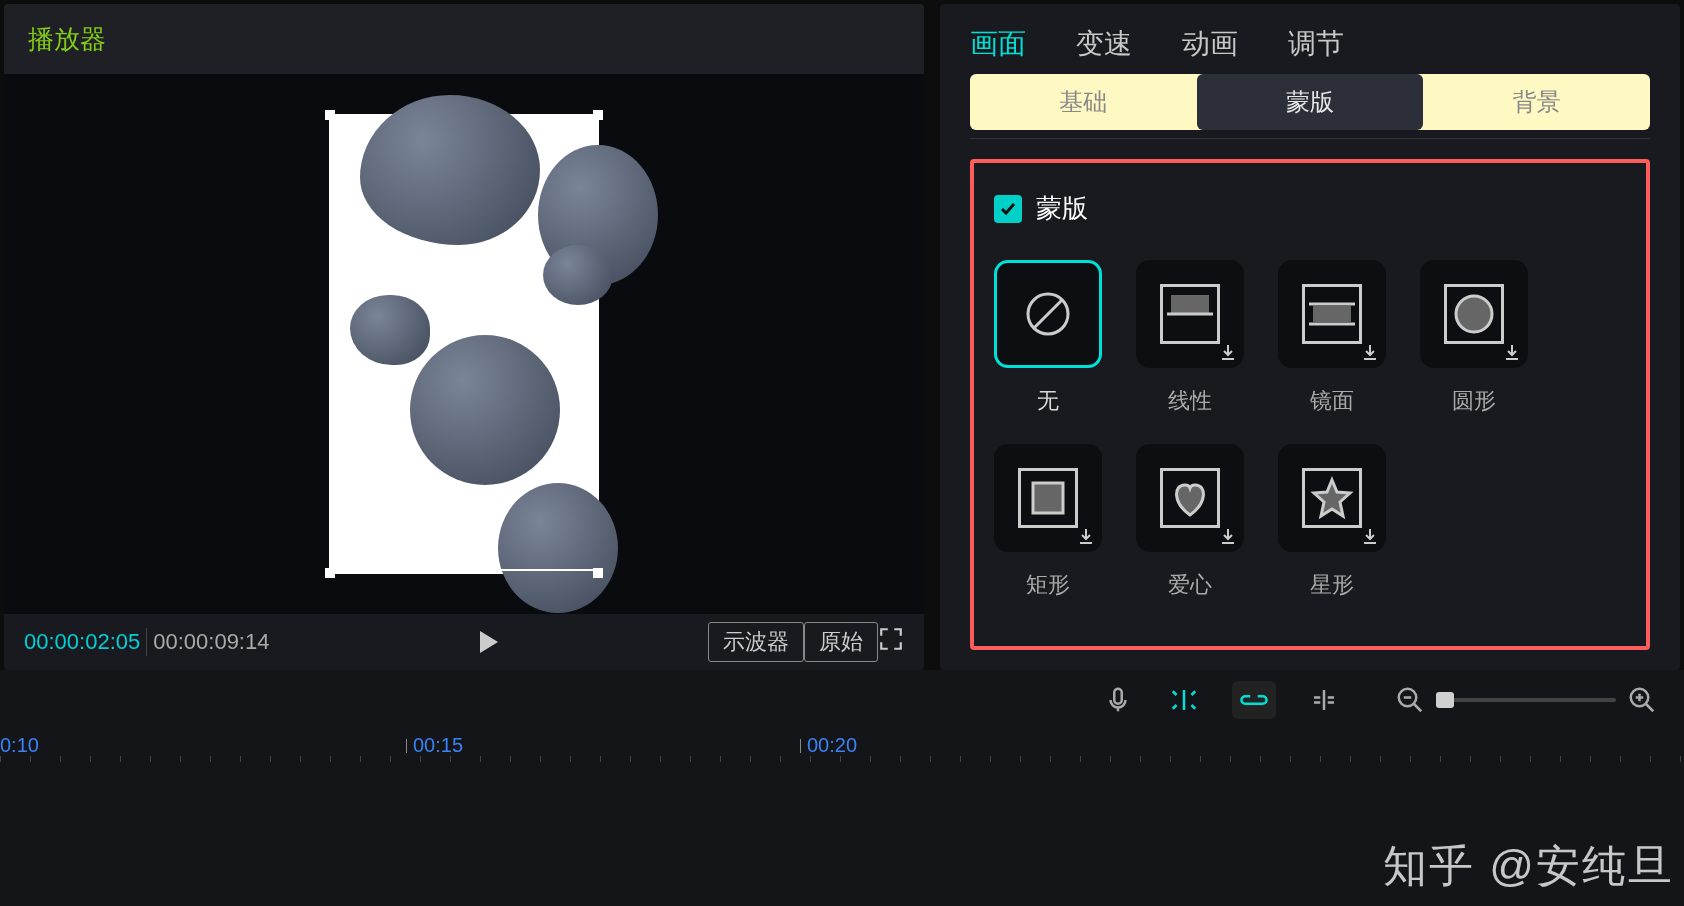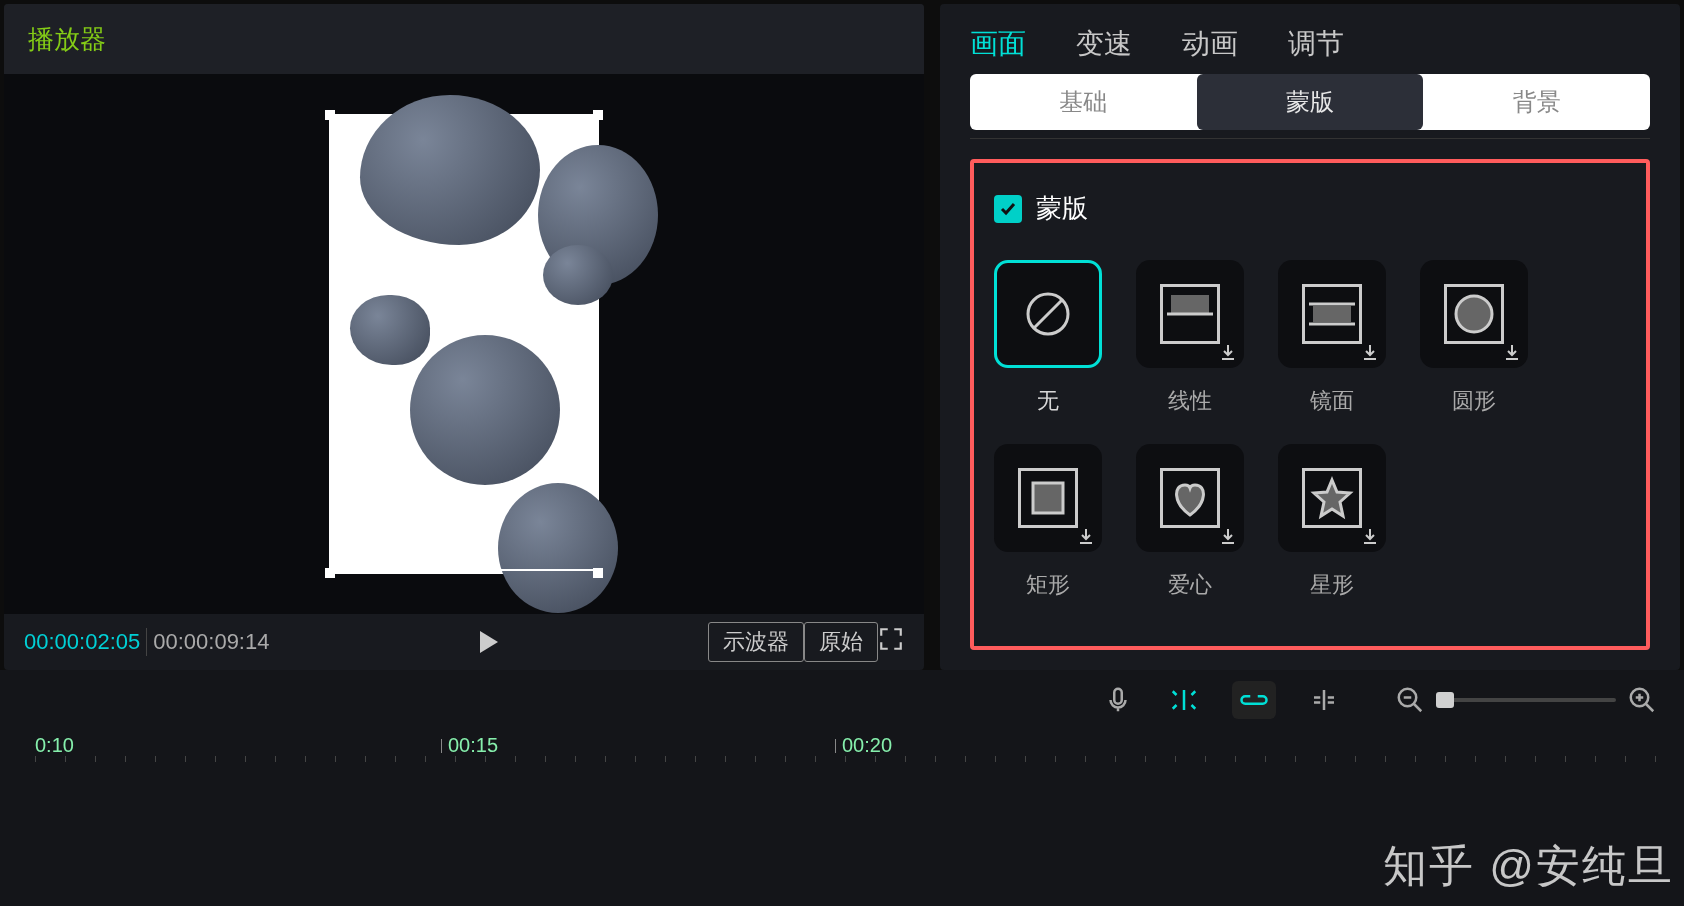--- a/index.html
+++ b/index.html
@@ -26,21 +26,21 @@
   .time-current { color:#00d0d6; }
   .divider-v { width:1px; height:28px; background:#444; margin:0 6px; }
   .play-btn { flex:1; display:flex; justify-content:center; }
   .play-icon { width:0;height:0;border-left:18px solid #ccc;border-top:11px solid transparent;border-bottom:11px solid transparent;}
   .ctrl-btn { border:1px solid #888; padding:4px 14px; border-radius:3px; font-size:22px; color:#ccc; }
   .fs-icon svg { width:26px; height:26px; }
   .gap { width: 16px; }
   .inspector { flex:1; background:#181a1f; border-radius:4px; margin:4px 4px 0 0; display:flex; flex-direction:column; padding:10px 30px 20px 30px; }
   .tabs-main { display:flex; gap:50px; font-size:28px; color:#c8c8c8; height:60px; align-items:center; }
   .tabs-main .active { color:#00e0d6; }
-  .tabs-sub { display:flex; height:56px; border-radius:6px; background:#ffffff; margin-bottom:8px; }
+  .tabs-sub { display:flex; height:56px; border-radius:6px; background:#fef9c3; margin-bottom:8px; }
   .tabs-sub div { flex:1; display:flex; align-items:center; justify-content:center; font-size:24px; color:#888; border-radius:6px; }
   .tabs-sub .active { background:#2c2f38; color:#e8e8e8; }
   .sub-divider { height:1px; background:#333; margin-bottom:20px; }
   .mask-section { border:4px solid #ff5c5c; border-radius:4px; padding:28px 20px 30px 20px; flex:1; display:flex; flex-direction:column; }
   .mask-toggle { display:flex; align-items:center; gap:14px; margin-bottom:34px; }
   .checkbox { width:28px; height:28px; background:#00d0c8; border-radius:4px; display:flex; align-items:center; justify-content:center; }
   .checkbox svg { width:18px; height:18px; stroke:#111; stroke-width:3; fill:none; }
   .mask-toggle-label { font-size:26px; color:#fff; font-weight:500; }
   .mask-grid { display:grid; grid-template-columns: repeat(4, 108px); gap:28px 34px; }
   .mask-item { display:flex; flex-direction:column; align-items:center; gap:18px; }
@@ -53,21 +53,21 @@
   .mask-icon.active + .mask-label { color:#d8d8d8; }
   .bottom-row { flex:1; background:#141519; display:flex; flex-direction:column; position:relative; }
   .toolbar { height:60px; display:flex; align-items:center; justify-content:flex-end; padding:0 24px; gap:30px; }
   .tool-icon { width:36px; height:36px; display:flex; align-items:center; justify-content:center; color:#aaa; }
   .tool-icon.cyan { color:#00e0d6; }
   .tool-icon svg { width:30px; height:30px; stroke:currentColor; fill:none; stroke-width:2; }
   .tool-icon.box { background:#222; border-radius:6px; width:44px; height:38px; }
   .zoom-group { display:flex; align-items:center; gap:8px; margin-left:20px; }
   .zoom-track { width:180px; height:4px; background:#444; border-radius:2px; position:relative; }
   .zoom-thumb { position:absolute; left:0; top:-6px; width:18px; height:16px; background:#d0d0d0; border-radius:3px; }
-  .ruler { height:40px; position:relative; color:#86efac; font-size:20px;margin-left:35px; }
+  .ruler { height:40px; position:relative; color:#3b82f6; font-size:20px; }
   .ruler-mark { position:absolute; top:4px; display:flex; align-items:center; gap:6px; }
   .ruler-tick { width:1px; height:14px; background:#888; }
   .micro-ticks { position:absolute; top:26px; left:0; right:0; height:6px; background-image: repeating-linear-gradient(to right, #444 0 1px, transparent 1px 30px); }
   .watermark { position:absolute; bottom:10px; right:10px; font-size:44px; color:rgba(230,230,230,0.85); font-weight:400; letter-spacing:2px; pointer-events:none; }
   .square-frame { width:60px; height:60px; border:3px solid #ccc; display:flex; align-items:center; justify-content:center; }
 </style>
 </head>
 <body>
 
 <div class="app">

